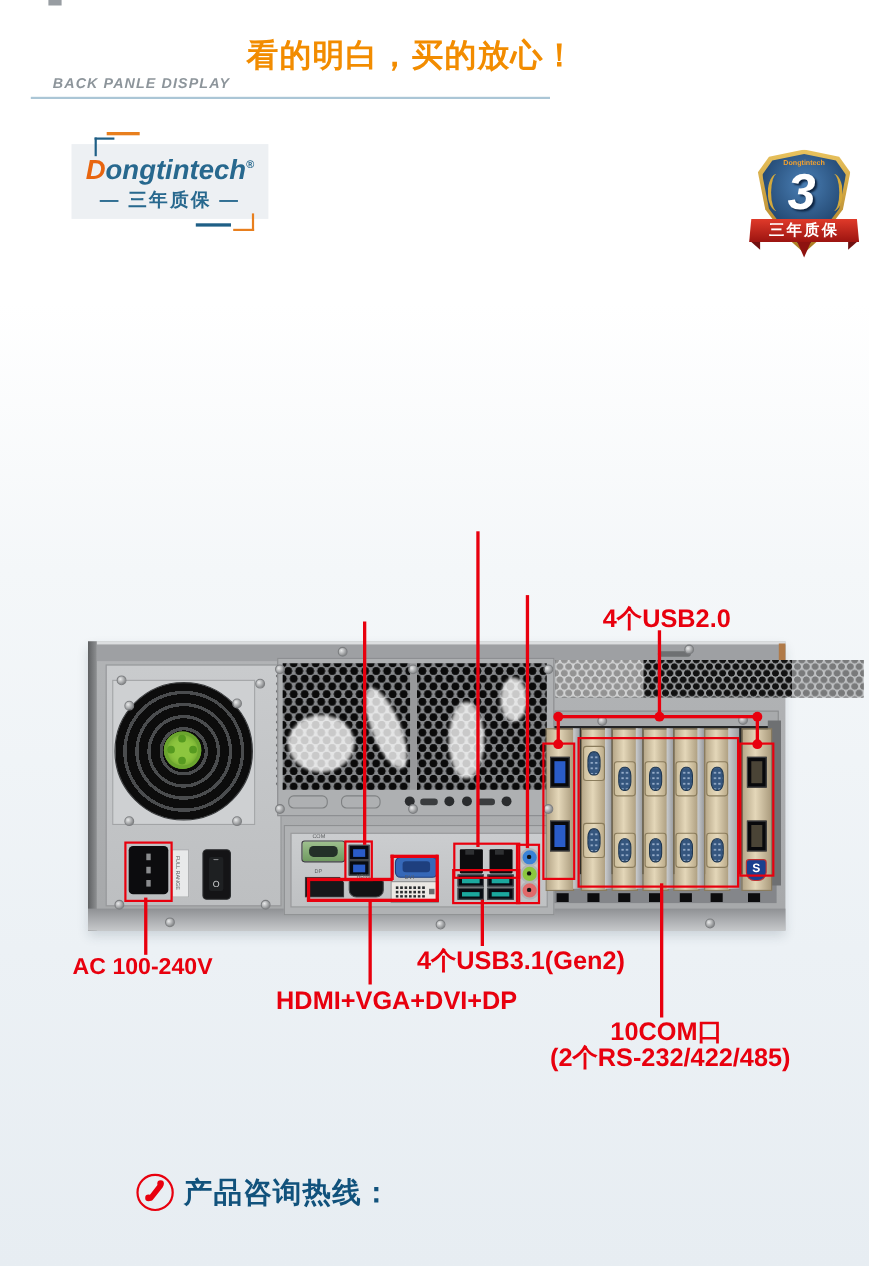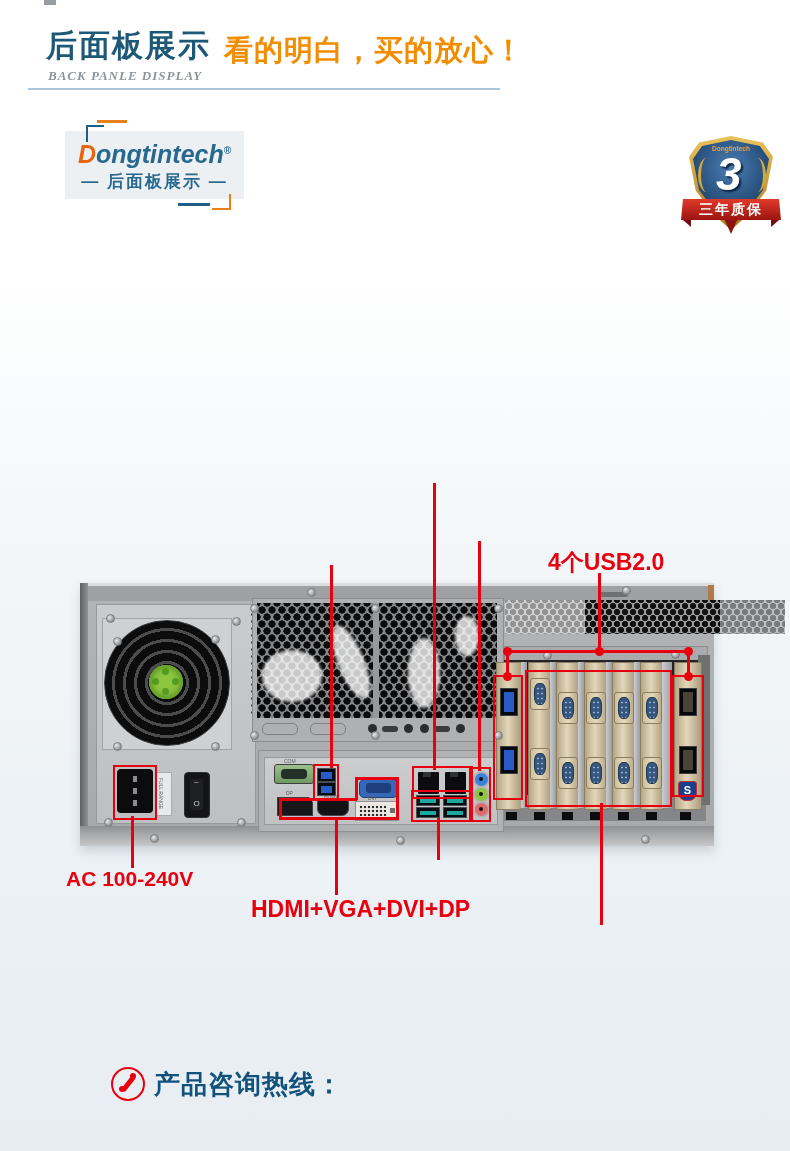--- a/index.html
+++ b/index.html
@@ -2,21 +2,21 @@
 <html><head>
 <meta charset="utf-8">
 <style>
   html,body{margin:0;padding:0;background:#fff;}
   .page{position:relative;width:790px;height:1151px;overflow:hidden;
     font-family:"Liberation Sans",sans-serif;
     background:linear-gradient(180deg,#ffffff 0%,#ffffff 24%,#f4f7f9 45%,#ecf1f5 75%,#e7edf2 100%);}
   .abs{position:absolute;}
   
   .pg-title{font-size:31px;font-weight:bold;color:#1d5877;letter-spacing:2px;}
-  .pg-sub{font-size:13px;font-style:italic;color:#8d959b;letter-spacing:1px;font-weight:bold;font-family:Liberation Serif, serif;}
+  .pg-sub{font-size:13px;font-style:italic;color:#8d959b;letter-spacing:1px;font-weight:bold;}
   .slogan{font-size:29px;font-weight:bold;color:#f28c00;letter-spacing:1px;}
   .hdr-line{height:2px;background:#abc6d6;}
   
   .logo-box{background:#edf0f3;text-align:center;padding-top:7px;}
   .logo-en{font-size:25px;font-weight:bold;font-style:italic;color:#27688e;line-height:26px;}
   .logo-en .d{color:#e8650f;}
   .logo-en sup{font-size:10px;}
   .logo-cn{font-size:17px;font-weight:bold;color:#27688e;letter-spacing:2px;margin-top:3px;}
   .deco{position:absolute;}
   
@@ -74,28 +74,27 @@
   .phone b{position:absolute;left:13px;top:5px;width:5px;height:19px;background:#e8000e;border-radius:3px;transform:rotate(38deg);}
   .phone u{position:absolute;width:6px;height:6px;border-radius:50%;background:#e8000e;}
   .tiny{font-size:5px;color:#5a5c5e;line-height:5px;}
 </style>
 </head>
 <body>
 
 <div class="page">
 
   <div class="abs" style="left:44px;top:0;width:12px;height:5px;background:#989da2;"></div>
-  <div class="abs pg-title" style="left:46px;top:25px;">后面板展示</div>
   <div class="abs pg-sub" style="left:48px;top:68px;">BACK PANLE DISPLAY</div>
   <div class="abs slogan" style="left:224px;top:31px;">看的明白，买的放心！</div>
   <div class="abs hdr-line" style="left:28px;top:88px;width:472px;"></div>
 
   <div class="abs logo-box" style="left:65px;top:131px;width:179px;height:61px;">
     <div class="logo-en"><span class="d">D</span><span>ongtintech</span><sup>®</sup></div>
-    <div class="logo-cn">— 后面板展示 —</div>
+    <div class="logo-cn">— 三年质保 —</div>
   </div>
   <div class="deco" style="left:97px;top:120px;width:30px;height:3px;background:#e87f1e;"></div>
   <div class="deco" style="left:86px;top:125px;width:16px;height:15px;border-top:2.5px solid #1f5f86;border-left:2.5px solid #1f5f86;"></div>
   <div class="deco" style="left:178px;top:203px;width:32px;height:3px;background:#1f5f86;"></div>
   <div class="deco" style="left:212px;top:194px;width:17px;height:14px;border-bottom:2.5px solid #e87f1e;border-right:2.5px solid #e87f1e;"></div>
 
   <div class="abs" style="left:684px;top:132px;width:94px;height:108px;">
     <div class="abs shield-o" style="left:5px;top:4px;width:84px;height:94px;"></div>
     <div class="abs shield-i" style="left:9px;top:8px;width:76px;height:86px;"></div>
     <div class="abs badge-brand" style="left:0;top:13px;">Dongtintech</div>
@@ -345,23 +344,28 @@
 
   <div class="abs rl" style="left:355px;top:777px;width:43px;height:2.5px;"></div>
   <div class="abs rl" style="left:396px;top:777px;width:2.5px;height:42px;"></div>
   <div class="abs rl" style="left:279px;top:817px;width:120px;height:2.5px;"></div>
   <div class="abs rl" style="left:279px;top:798px;width:2.5px;height:21px;"></div>
   <div class="abs rl" style="left:279px;top:798px;width:78px;height:2.5px;"></div>
   <div class="abs rl" style="left:355px;top:777px;width:2.5px;height:23px;"></div>
 
   <div class="abs lbl" style="left:548px;top:547px;">4个USB2.0</div>
   <div class="abs lbl" style="left:66px;top:867px;font-size:21px;">AC 100-240V</div>
+  <div class="abs lbl" style="left:379px;top:858px;">4个USB3.1(Gen2)</div>
   <div class="abs lbl" style="left:251px;top:896px;">HDMI+VGA+DVI+DP</div>
-
-  <div class="abs hot" style="left:111px;top:1064px;height:40px;">
+  <div class="abs lbl" style="left:500px;top:925px;width:212px;text-align:center;line-height:24px;">
+    <div>10COM口</div>
+    <div>(2个RS-232/422/485)</div>
+  </div>
+
+  <div class="abs hot" style="left:124px;top:1064px;height:40px;">
     <span class="phone">
         <b></b>
         <u style="left:6px;top:17px;"></u>
         <u style="left:17px;top:4px;"></u>
       </span>
     <span class="t">产品咨询热线：</span>
   </div>
 
 </div>
 

